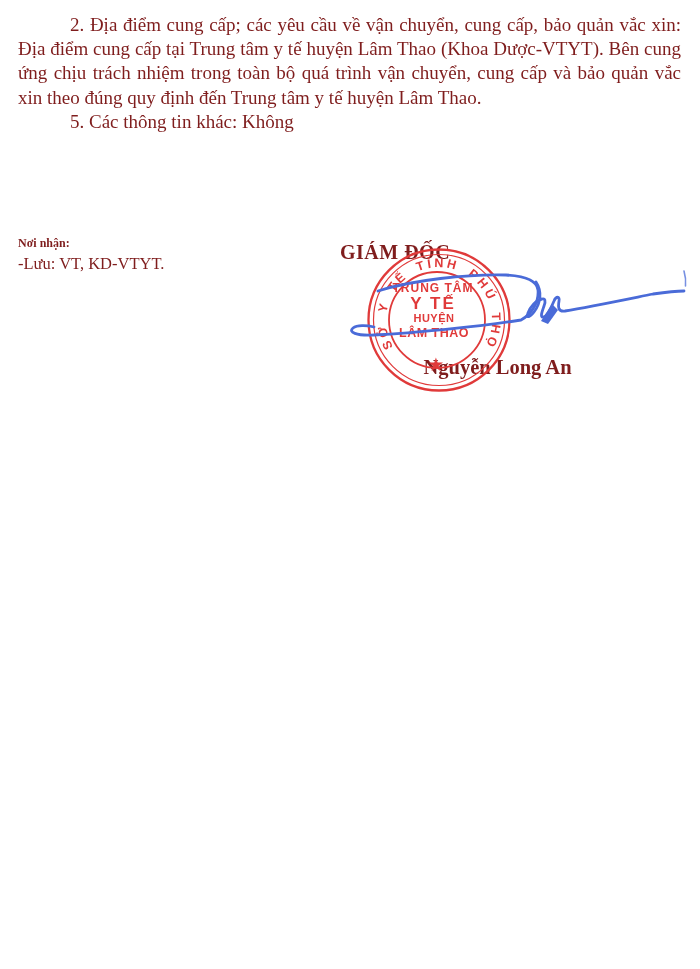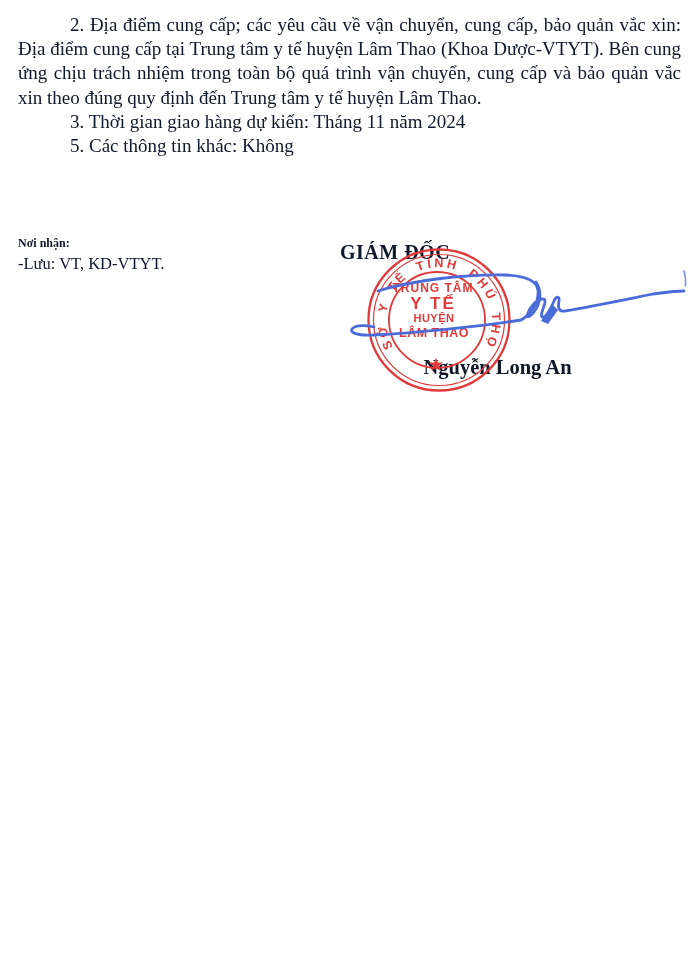--- a/index.html
+++ b/index.html
@@ -3,21 +3,21 @@
 <meta charset="utf-8">
 <style>
   html, body { margin: 0; padding: 0; background: #ffffff; }
   .page {
     position: relative;
     width: 700px;
     height: 969px;
     background: #ffffff;
     overflow: hidden;
     font-family: "Liberation Serif", serif;
-    color: #0f172a;
+    color: #7f1d1d;
   }
   .body-text {
     position: absolute;
     top: 13px;
     left: 18px;
     width: 663px;
     font-size: 19px;
     line-height: 24.2px;
     text-align: justify;
   }
@@ -64,21 +64,20 @@
     font-weight: bold;
   }
 </style>
 </head>
 <body>
 
 <div class="page">
 
   <div class="body-text">
     <p>2. Địa điểm cung cấp; các yêu cầu về vận chuyển, cung cấp, bảo quản vắc xin: Địa điểm cung cấp tại Trung tâm y tế huyện Lâm Thao (Khoa Dược-VTYT). Bên cung ứng chịu trách nhiệm trong toàn bộ quá trình vận chuyển, cung cấp và bảo quản vắc xin theo đúng quy định đến Trung tâm y tế huyện Lâm Thao.</p>
-    <p>3. Thời gian giao hàng dự kiến: Tháng 11 năm 2024</p>
     <p>5. Các thông tin khác: Không</p>
   </div>
 
   <div class="recipients">
     <div class="label">Nơi nhận:</div>
     <div>-Lưu: VT, KD-VTYT.</div>
   </div>
 
   <div class="director-title">GIÁM ĐỐC</div>
   <div class="signer-name">Nguyễn Long An</div>

